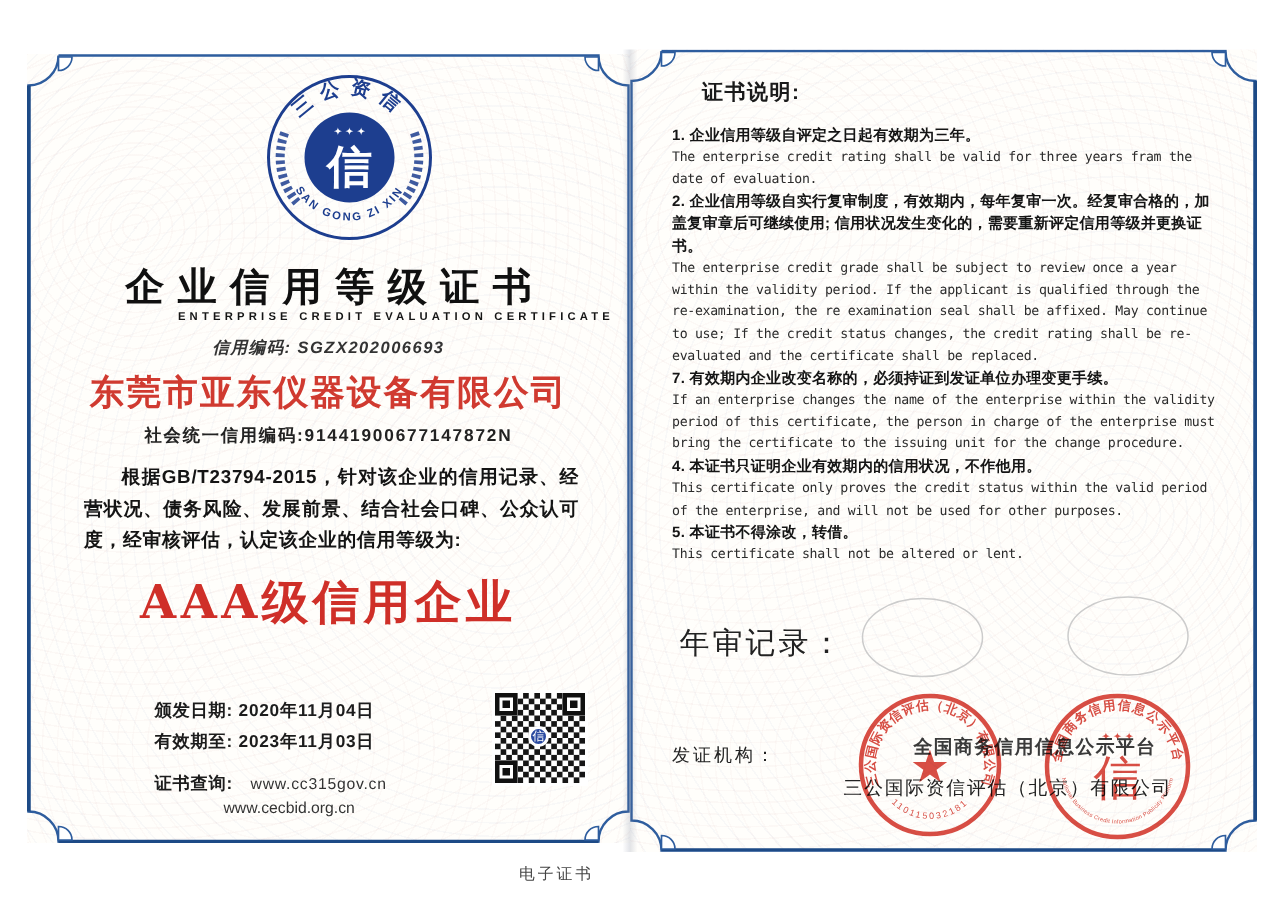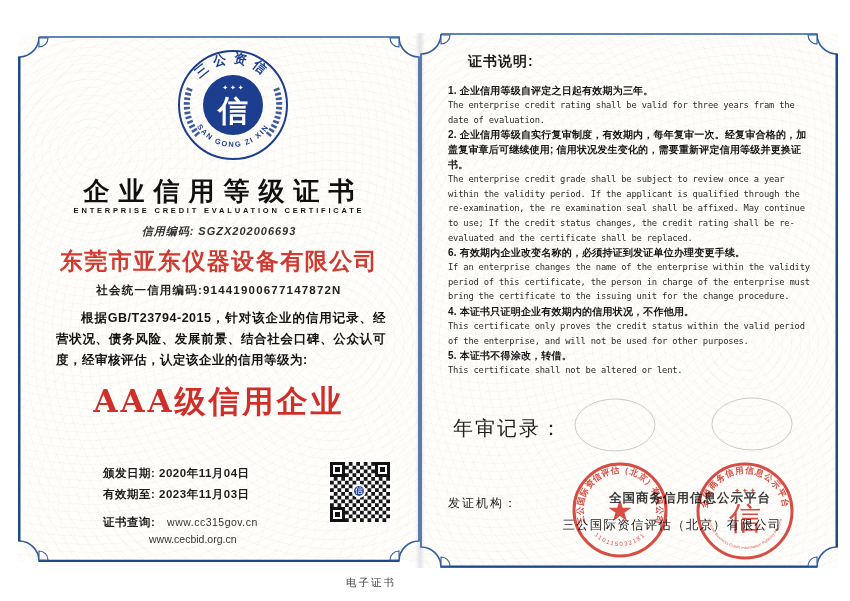--- a/index.html
+++ b/index.html
@@ -16,21 +16,21 @@
       repeating-radial-gradient(circle at 18% 22%, rgba(190,120,120,0.045) 0 1px, transparent 1px 8px),
       repeating-radial-gradient(circle at 78% 58%, rgba(90,110,170,0.04) 0 1px, transparent 1px 9px),
       repeating-radial-gradient(circle at 40% 88%, rgba(190,120,120,0.035) 0 1px, transparent 1px 10px),
       #fffefb;
   }
   .border-svg{position:absolute;left:0;top:0;}
   
   .cert-title{left:0;top:138px;width:100%;text-align:center;font-size:26px;font-weight:bold;
     letter-spacing:9px;color:#101010;white-space:nowrap;text-indent:9px;font-family:Liberation Mono, monospace;}
   .cert-subtitle{left:0;top:170px;width:100%;text-align:center;font-size:7.5px;font-weight:bold;
-    letter-spacing:2.8px;color:#151515;}
+    letter-spacing:2.8px;color:#151515;padding-left:45px;}
   .credit-code{left:0;top:188px;width:100%;text-align:center;font-size:11px;font-weight:bold;
     letter-spacing:1px;color:#333;font-style:italic;}
   .company{left:0;top:210px;width:100%;text-align:center;font-size:23px;font-weight:bold;
     letter-spacing:1.5px;color:#d03a30;white-space:nowrap;}
   .uscc{left:0;top:247px;width:100%;text-align:center;font-size:11.5px;font-weight:bold;
     letter-spacing:1.2px;color:#222;}
   .assessment{left:38px;top:272px;width:330px;font-size:12.5px;font-weight:600;color:#141414;
     line-height:21px;letter-spacing:0.5px;text-indent:2em;text-align:justify;}
   .rating{left:0;top:345px;width:100%;text-align:center;font-family:"DejaVu Serif", serif;
     font-size:31px;font-weight:bold;color:#cf2f28;letter-spacing:3px;white-space:nowrap;}
@@ -145,21 +145,21 @@
   <div class="abs instr-list">
     <div>
       <div class="instr-zh">1. 企业信用等级自评定之日起有效期为三年。</div>
       <div class="instr-en">The enterprise credit rating shall be valid for three years fram the date of evaluation.</div>
     </div>
     <div>
       <div class="instr-zh">2. 企业信用等级自实行复审制度，有效期内，每年复审一次。经复审合格的，加盖复审章后可继续使用; 信用状况发生变化的，需要重新评定信用等级并更换证书。</div>
       <div class="instr-en">The enterprise credit grade shall be subject to review once a year within the validity period. If the applicant is qualified through the re-examination, the re examination seal shall be affixed. May continue to use; If the credit status changes, the credit rating shall be re-evaluated and the certificate shall be replaced.</div>
     </div>
     <div>
-      <div class="instr-zh">6. 有效期内企业改变名称的，必须持证到发证单位办理变更手续。</div>
+      <div class="instr-zh">7. 有效期内企业改变名称的，必须持证到发证单位办理变更手续。</div>
       <div class="instr-en">If an enterprise changes the name of the enterprise within the validity period of this certificate, the person in charge of the enterprise must bring the certificate to the issuing unit for the change procedure.</div>
     </div>
     <div>
       <div class="instr-zh">4. 本证书只证明企业有效期内的信用状况，不作他用。</div>
       <div class="instr-en">This certificate only proves the credit status within the valid period of the enterprise, and will not be used for other purposes.</div>
     </div>
     <div>
       <div class="instr-zh">5. 本证书不得涂改，转借。</div>
       <div class="instr-en">This certificate shall not be altered or lent.</div>
     </div>

